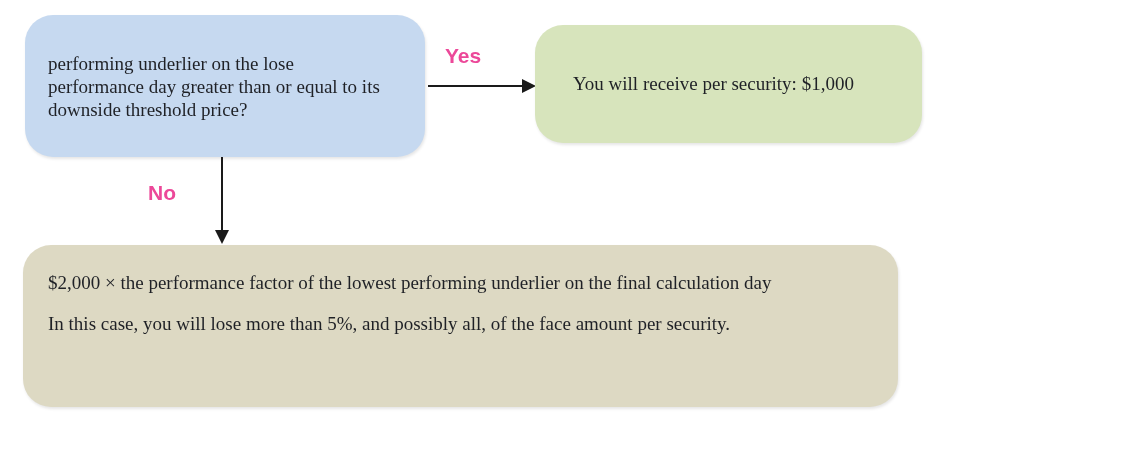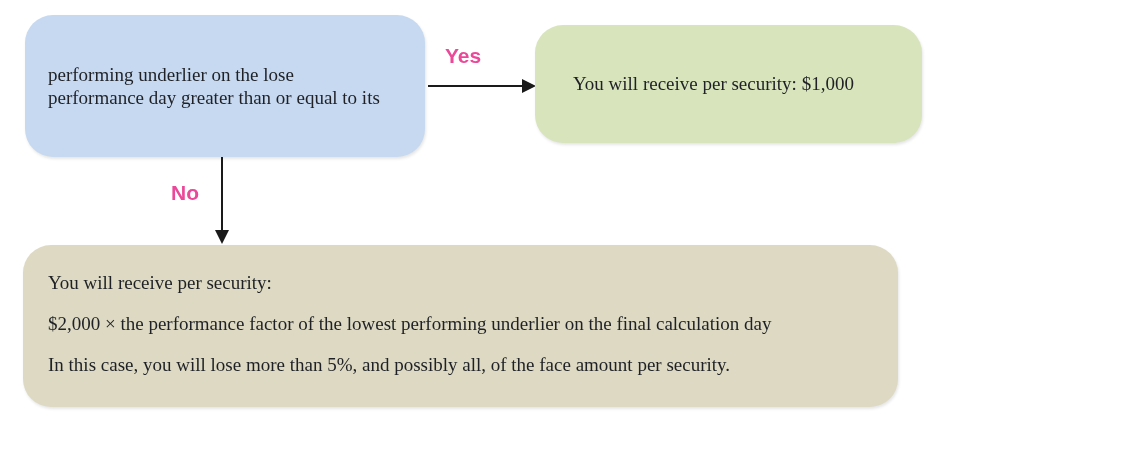--- a/index.html
+++ b/index.html
@@ -64,21 +64,21 @@
     margin: 0 0 19px 0;
   }
   .edge-label {
     position: absolute;
     font-family: "Liberation Sans", "DejaVu Sans", sans-serif;
     font-weight: 700;
     font-size: 21px;
     color: #ec4899;
   }
   .yes-label { left: 445px; top: 44px; }
-  .no-label  { left: 171px; top: 181px; }
+  .no-label  { left: 148px; top: 181px; }
 
   .arrow-line-h {
     position: absolute;
     left: 428px;
     top: 85px;
     width: 96px;
     height: 2px;
     background: #1a1a1a;
   }
   .arrow-head-right {
@@ -111,35 +111,35 @@
   }
 </style>
 </head>
 <body>
 
 <div class="canvas">
 
   <div class="box question-box" style="background-color: rgb(198, 217, 240);">
     <div class="line">performing underlier on the lose</div>
     <div class="line">performance day greater than or equal to its</div>
+    <div class="line">downside threshold price?</div>
   </div>
 
   <div class="edge-label yes-label">Yes</div>
 
   <div class="arrow-line-h"></div>
   <div class="arrow-head-right"></div>
 
   <div class="box yes-box" style="background-color: rgb(215, 228, 188);">
     <div class="line">You will receive per security: $1,000</div>
   </div>
 
   <div class="edge-label no-label">No</div>
 
   <div class="arrow-line-v"></div>
   <div class="arrow-head-down"></div>
 
   <div class="box no-box" style="background-color: rgb(221, 217, 195);">
-    <p class="para">You will receive per security:</p>
     <p class="para">$2,000 × the performance factor of the lowest performing underlier on the final calculation day</p>
     <p class="para">In this case, you will lose more than 5%, and possibly all, of the face amount per security.</p>
   </div>
 
 </div>
 
 </body></html>

